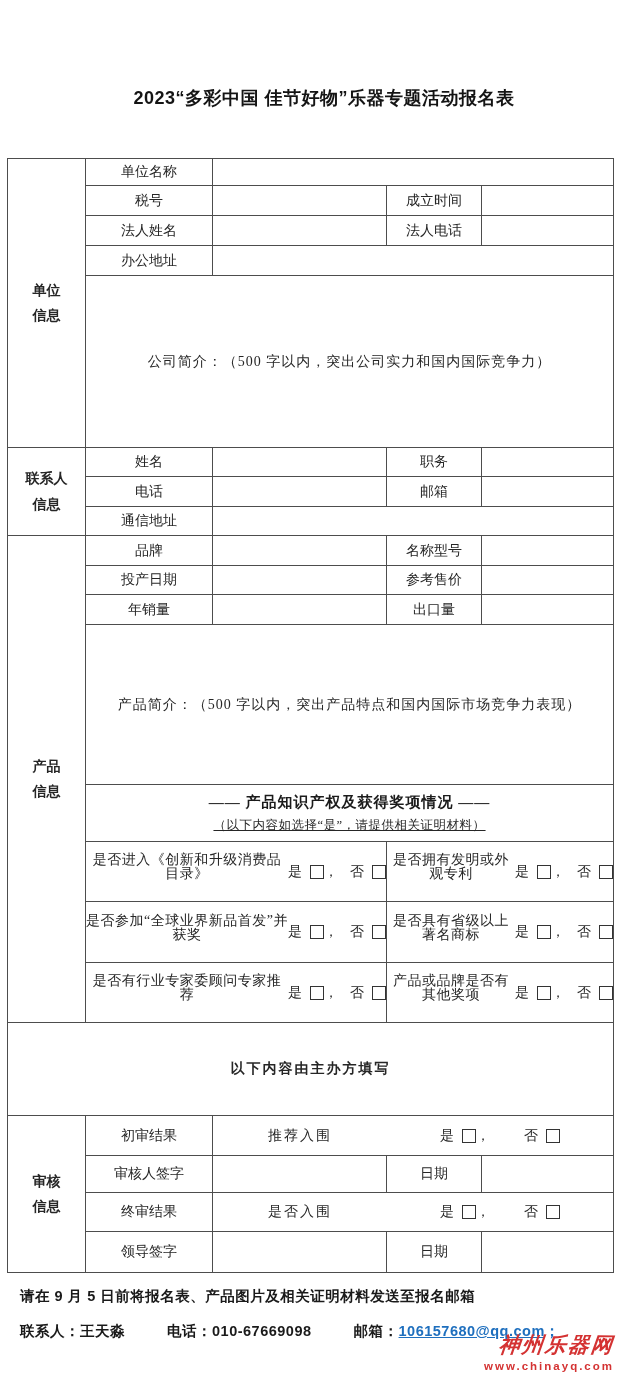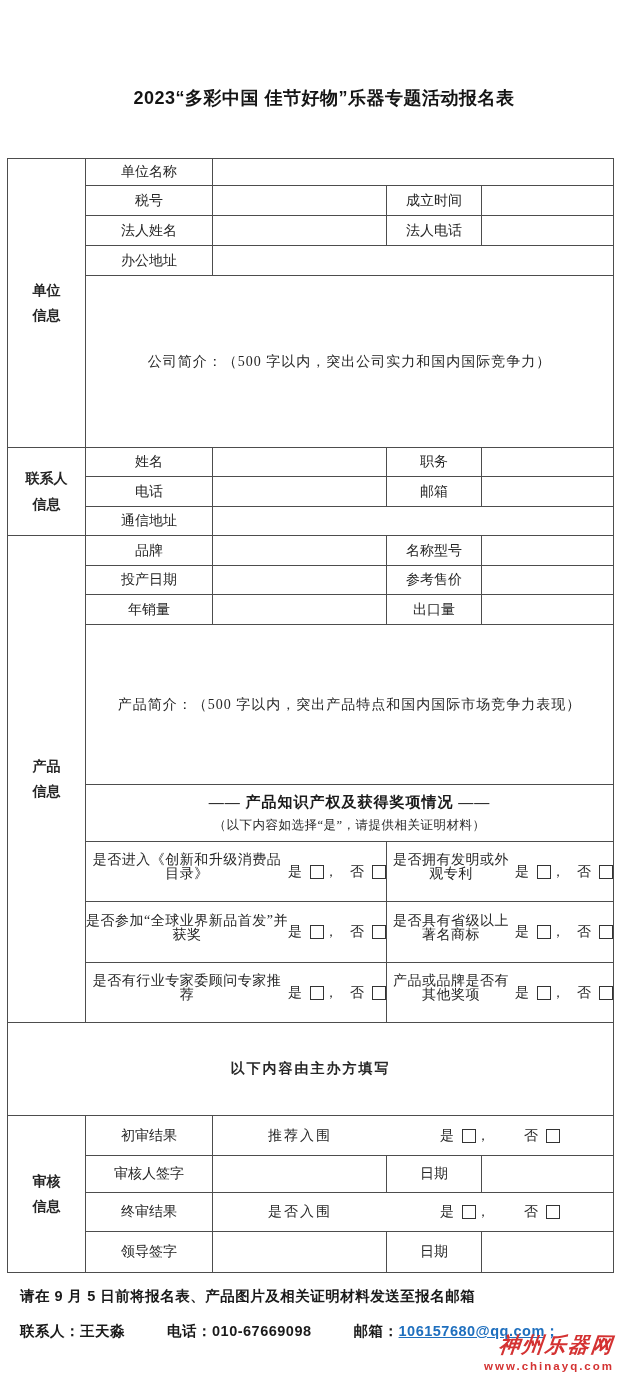--- a/index.html
+++ b/index.html
@@ -45,21 +45,21 @@
   }
   td.sec{
     font-family:"Liberation Sans","DejaVu Sans",sans-serif;
     font-weight:bold;font-size:16px;color:#111;
     white-space:pre-line;line-height:1.8;
   }
   td.intro{font-size:14px;letter-spacing:1px;}
   td.iphead .l1{
     font-weight:bold;font-size:15px;color:#1b1b1b;letter-spacing:1px;
   }
-  td.iphead .l2{font-size:12.5px;margin-top:5px;letter-spacing:0.5px;}
+  td.iphead .l2{font-size:12.5px;margin-top:5px;letter-spacing:0.5px;text-decoration:underline;}
   td.qcell .q{font-size:14px;letter-spacing:0.5px;}
   td.host{
     font-family:"Liberation Sans","DejaVu Sans",sans-serif;
     font-weight:bold;font-size:20px;color:#101010;letter-spacing:2px;
   }
   .h27{height:27px}.h30{height:30px}.h29{height:29px}
   .h175{height:172px}.h160{height:160px}.h57{height:57px}
   .h60{height:60px}.h61{height:61px}.h75{height:93px}
   .h40{height:40px}.h37{height:37px}.h39{height:39px}.h41{height:41px}
   

